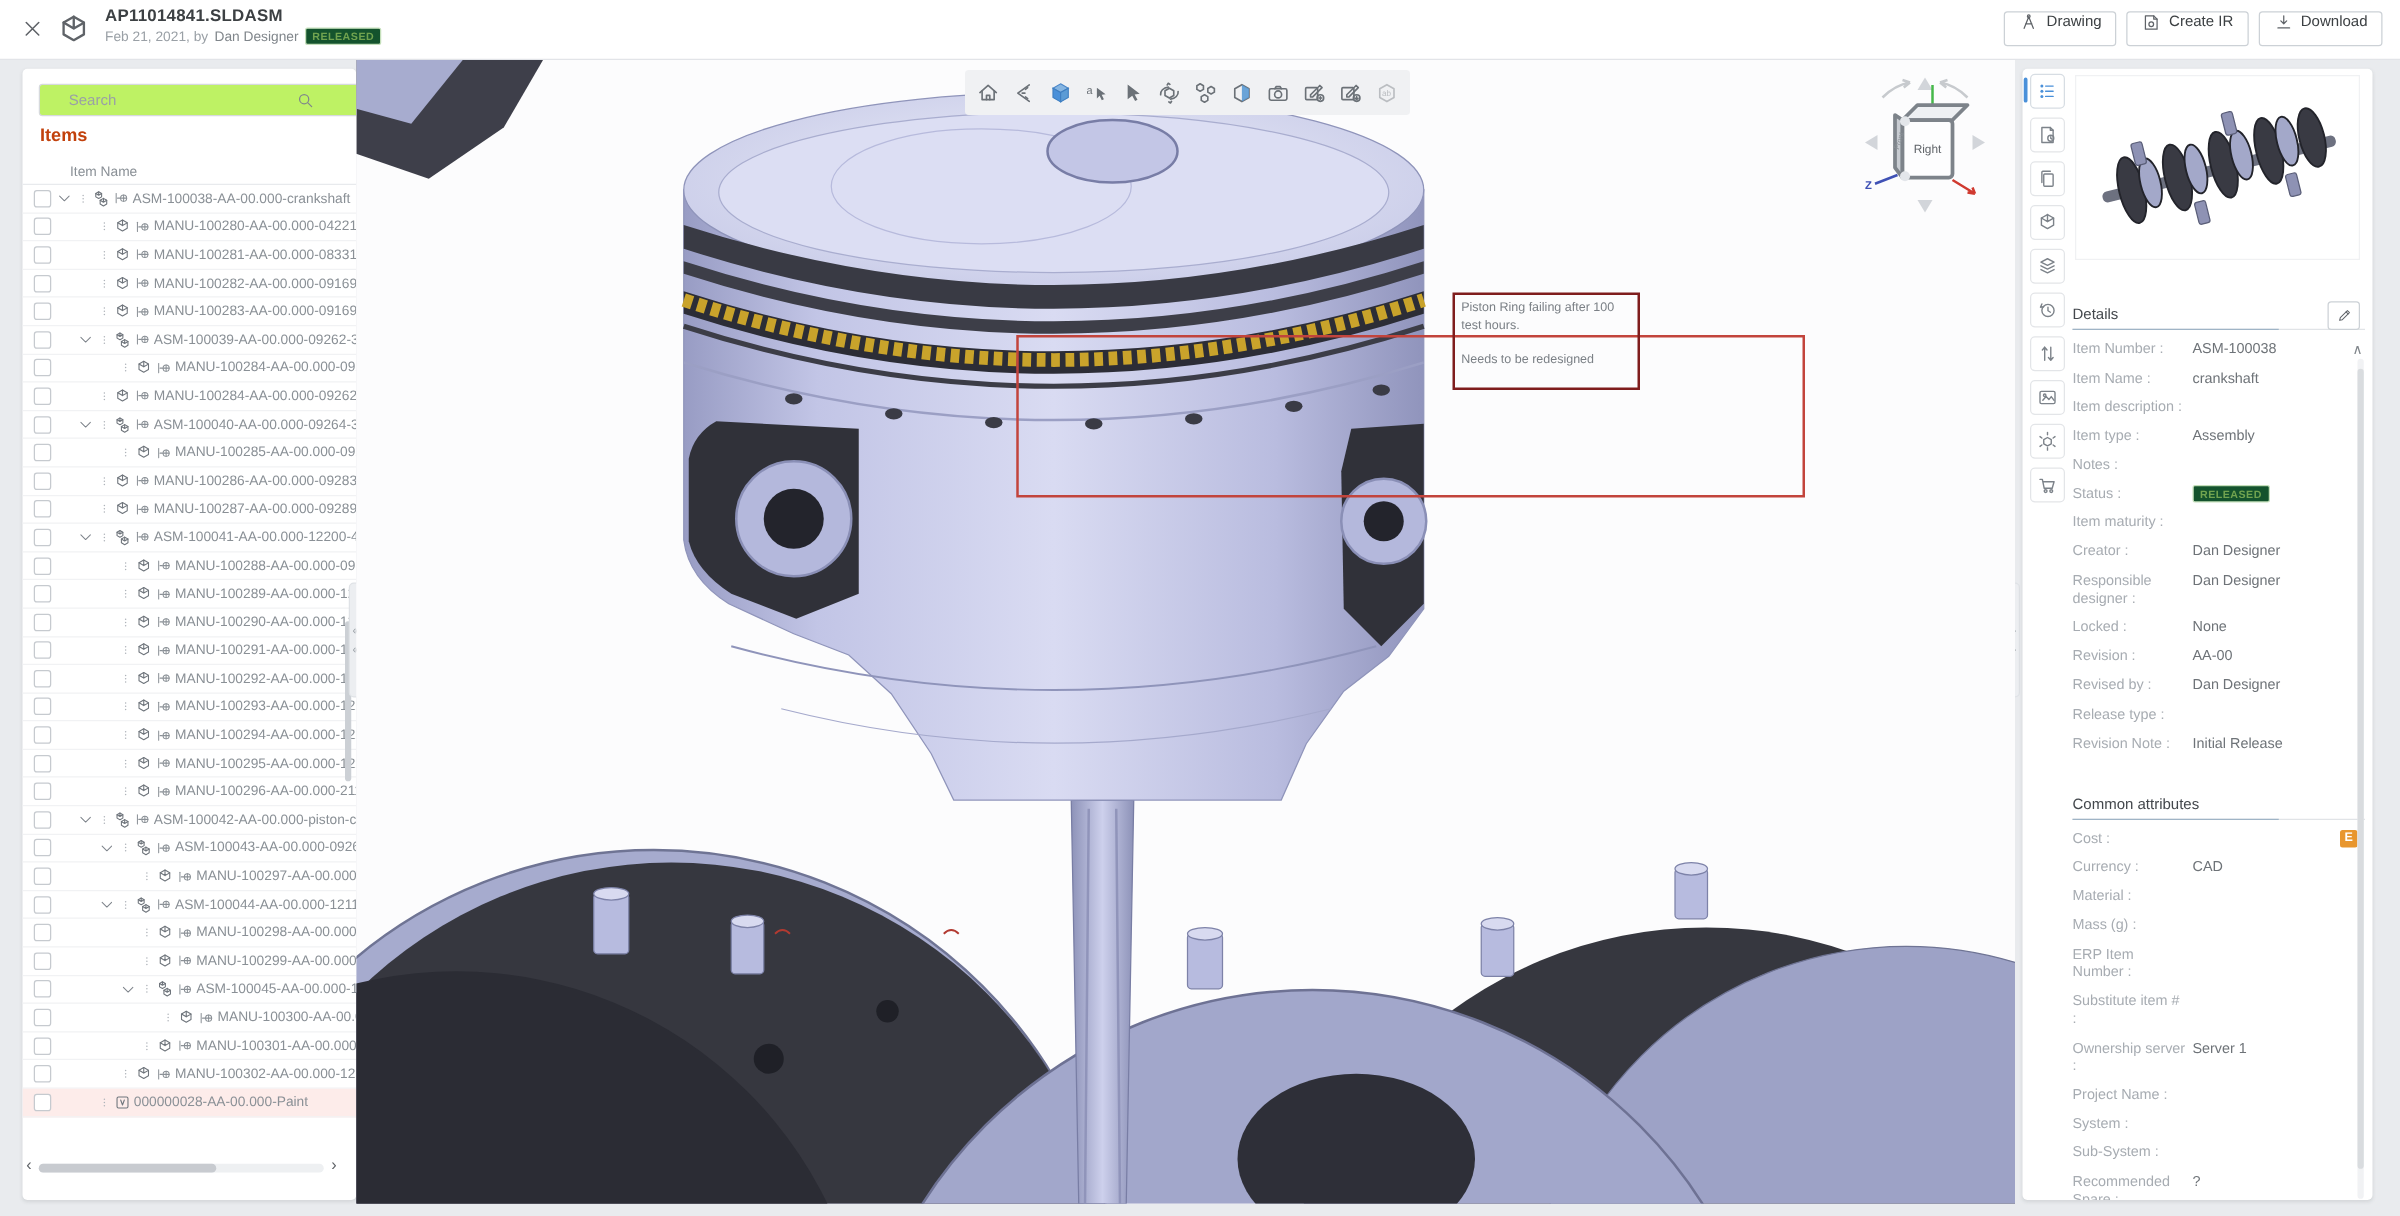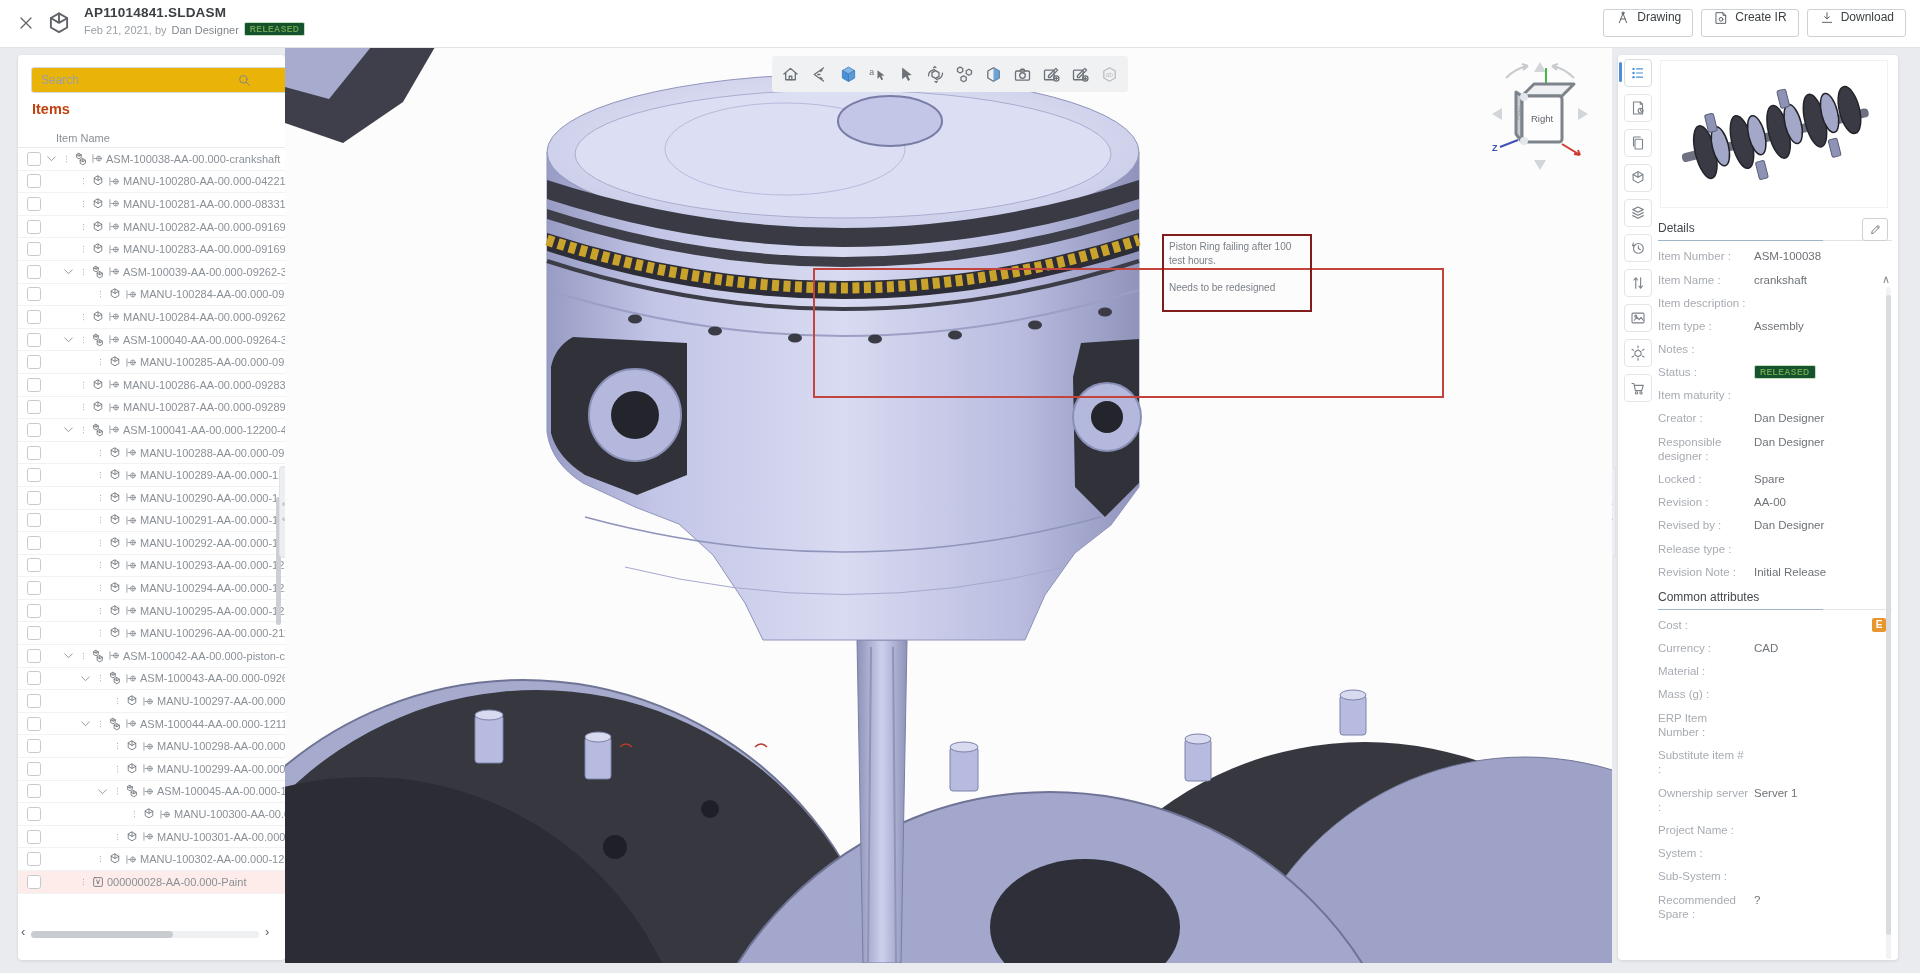--- a/index.html
+++ b/index.html
@@ -21,21 +21,21 @@
   .relbadge{display:inline-block;background:#14532d;color:#71a34f;border:1px solid #c4dfba;border-radius:2px;
             font-size:8.5px;font-weight:bold;padding:1px 5px;letter-spacing:.4px}
   #hbtns{right:14px;top:9px;display:flex;gap:8px}
   .hbtn{display:flex;align-items:flex-start;gap:6px;height:26px;padding:0 11px;border:1px solid #ccd1d6;border-radius:3px;
         background:#fff;color:#3c4043;font-size:12px;cursor:pointer}
   .hbtn .ic{width:16px;height:16px;color:#5f6368}
   
   #sidebar{left:18px;top:55px;width:267px;height:905px;background:#fff;border-radius:4px;
            box-shadow:0 1px 3px rgba(60,64,67,.12);overflow:hidden}
   #search{position:absolute;left:13px;top:12px;width:272px;height:26px;border:1px solid #d6d9dd;border-radius:3px;
-          font-size:12px;padding:0 28px 0 9px;color:#5f6368;outline:none;box-sizing:border-box;background:#eab308}
+          font-size:12px;padding:0 28px 0 23px;color:#5f6368;outline:none;box-sizing:border-box;background:#bef264}
   #search::placeholder{color:#9aa0a6}
   #searchIc{position:absolute;left:218px;top:17px;width:16px;height:16px;color:#80868b}
   #itemsTitle{position:absolute;left:14px;top:46px;font-size:14.5px;color:#c2410c;font-weight:bold}
   #colhdr{position:absolute;left:38px;top:77px;font-size:11px;color:#8a9096}
   #treewrap{position:absolute;left:0;top:92px;width:267px;height:780px;border-top:1px solid #e8eaed}
   .trow{display:flex;align-items:center;height:22.6px;border-bottom:1px solid #f1f2f4;padding-left:9px;cursor:pointer;box-sizing:border-box}
   .trow.hl{background:#fdecea}
   .cb{width:12px;height:12px;border:1px solid #c6cacf;border-radius:2.5px;background:#fff;flex:0 0 12px}
   .tchev{width:15px;height:13px;color:#7d838a}
   .tkebab{width:9px;height:14px;color:#aeb3b9;margin-left:3px}
@@ -68,21 +68,21 @@
   #rpanel{left:1618px;top:55px;width:280px;height:905px;background:#fff;border-radius:4px;
           box-shadow:0 1px 3px rgba(60,64,67,.12);overflow:hidden}
   #stripe{position:absolute;left:6px;top:4px;display:flex;flex-direction:column;gap:7px}
   .sbtn{width:26px;height:26px;border:1px solid #e3e5e8;border-radius:4px;display:flex;align-items:center;
         justify-content:center;color:#7d838a;background:#fff;cursor:pointer;position:relative}
   .sbtn .ic{width:18px;height:18px}
   .sbtn.active{color:#4a90d9;border-color:#d7dde3}
   .sbtn.active::before{content:"";position:absolute;left:-6px;top:2px;width:3px;height:20px;background:#4a90d9;border-radius:2px}
   #thumb{position:absolute;left:42px;top:5px;width:226px;height:146px;border:1px solid #f0f1f3;background:#fff}
   #rcontent{position:absolute;left:40px;top:160px;width:234px}
-  .sech{position:relative;margin-top:2px;padding:4px 0 5px;font-size:12px;color:#43474c;border-bottom:1px solid #e1e4e7}
+  .sech{position:relative;margin-top:25px;padding:4px 0 5px;font-size:12px;color:#43474c;border-bottom:1px solid #e1e4e7}
   .sech::after{content:"";position:absolute;left:0;bottom:-1px;width:165px;height:1px;background:#9fb4c6}
   #editBtn{position:absolute;right:4px;top:1px;width:24px;height:21px;border:1px solid #ccd1d6;border-radius:3px;
            display:flex;align-items:center;justify-content:center;color:#5f6368;background:#fff;cursor:pointer}
   #editBtn .ic{width:13px;height:13px}
   .flds{padding-top:4px}
   .fld{display:flex;align-items:flex-start;padding:4.4px 0;font-size:11.5px;position:relative}
   .fl{flex:0 0 96px;color:#a7acb2;line-height:1.25;padding-right:4px;box-sizing:border-box}
   .fv{color:#6e7378;line-height:1.25}
   .etag{position:absolute;right:6px;top:4px;width:14px;height:14px;background:#e8962e;color:#fff;font-size:10px;
         font-weight:bold;display:flex;align-items:center;justify-content:center;border-radius:2px}
@@ -1461,21 +1461,21 @@
         <div class="fld">
           <span class="fl">Creator :</span>
           <span class="fv">Dan Designer</span>
         </div>
         <div class="fld">
           <span class="fl">Responsible designer :</span>
           <span class="fv">Dan Designer</span>
         </div>
         <div class="fld">
           <span class="fl">Locked :</span>
-          <span class="fv">Spare</span>
+          <span class="fv">None</span>
         </div>
         <div class="fld">
           <span class="fl">Revision :</span>
           <span class="fv">AA-00</span>
         </div>
         <div class="fld">
           <span class="fl">Revised by :</span>
           <span class="fv">Dan Designer</span>
         </div>
         <div class="fld">

